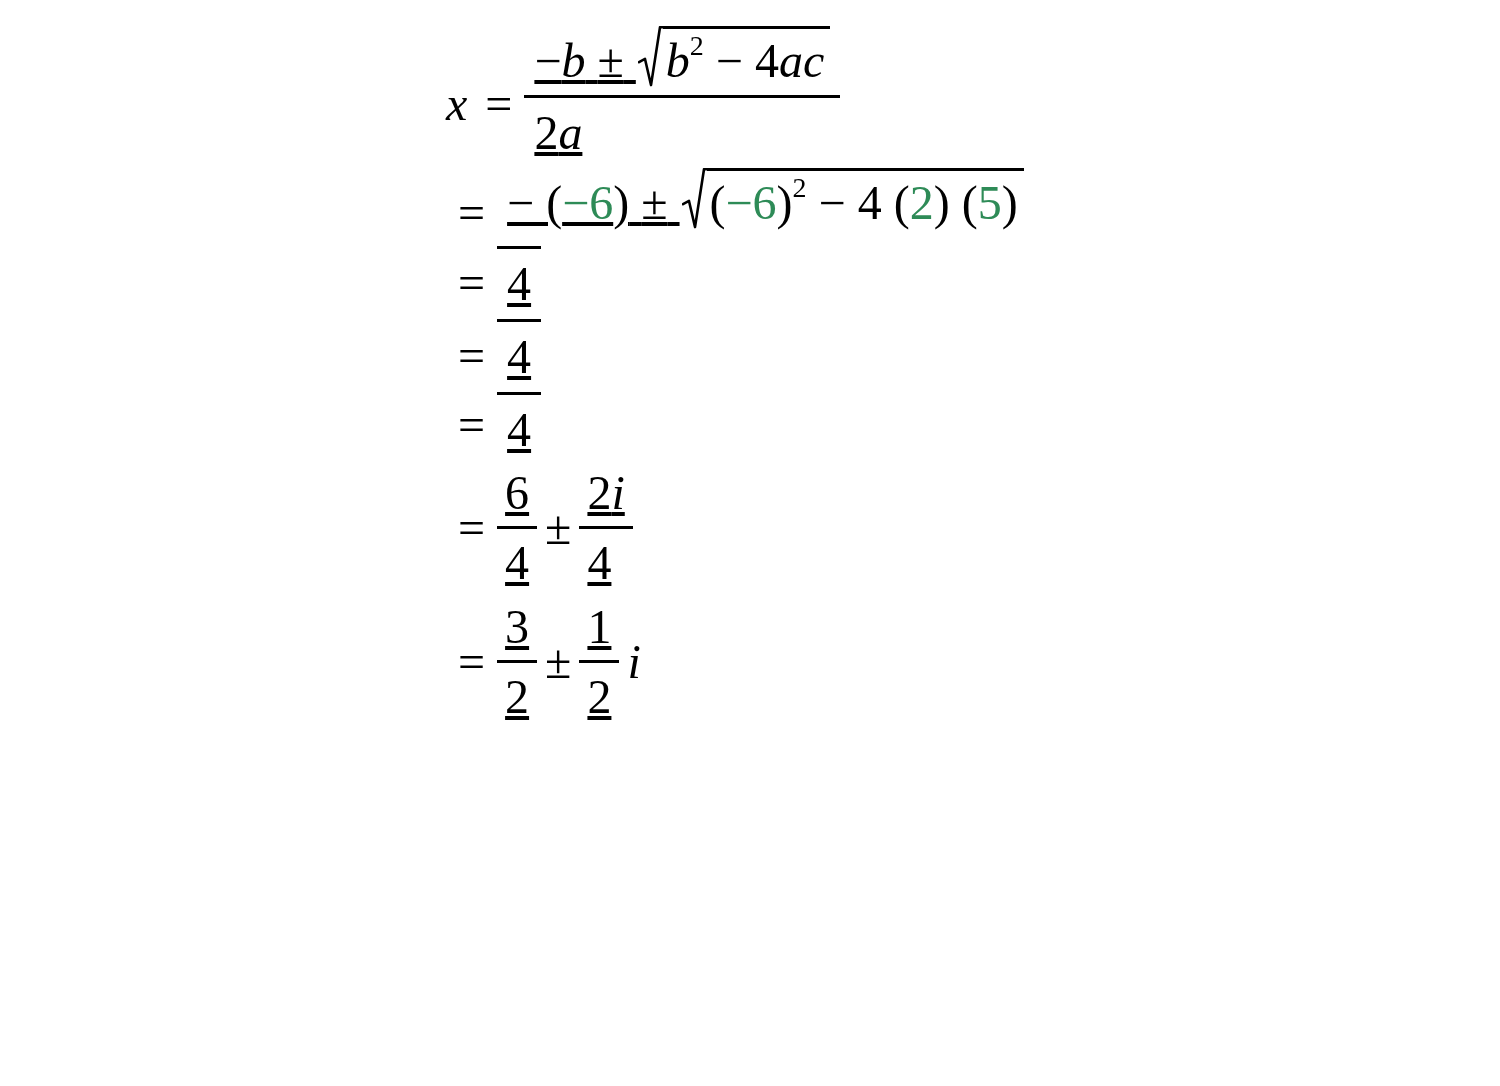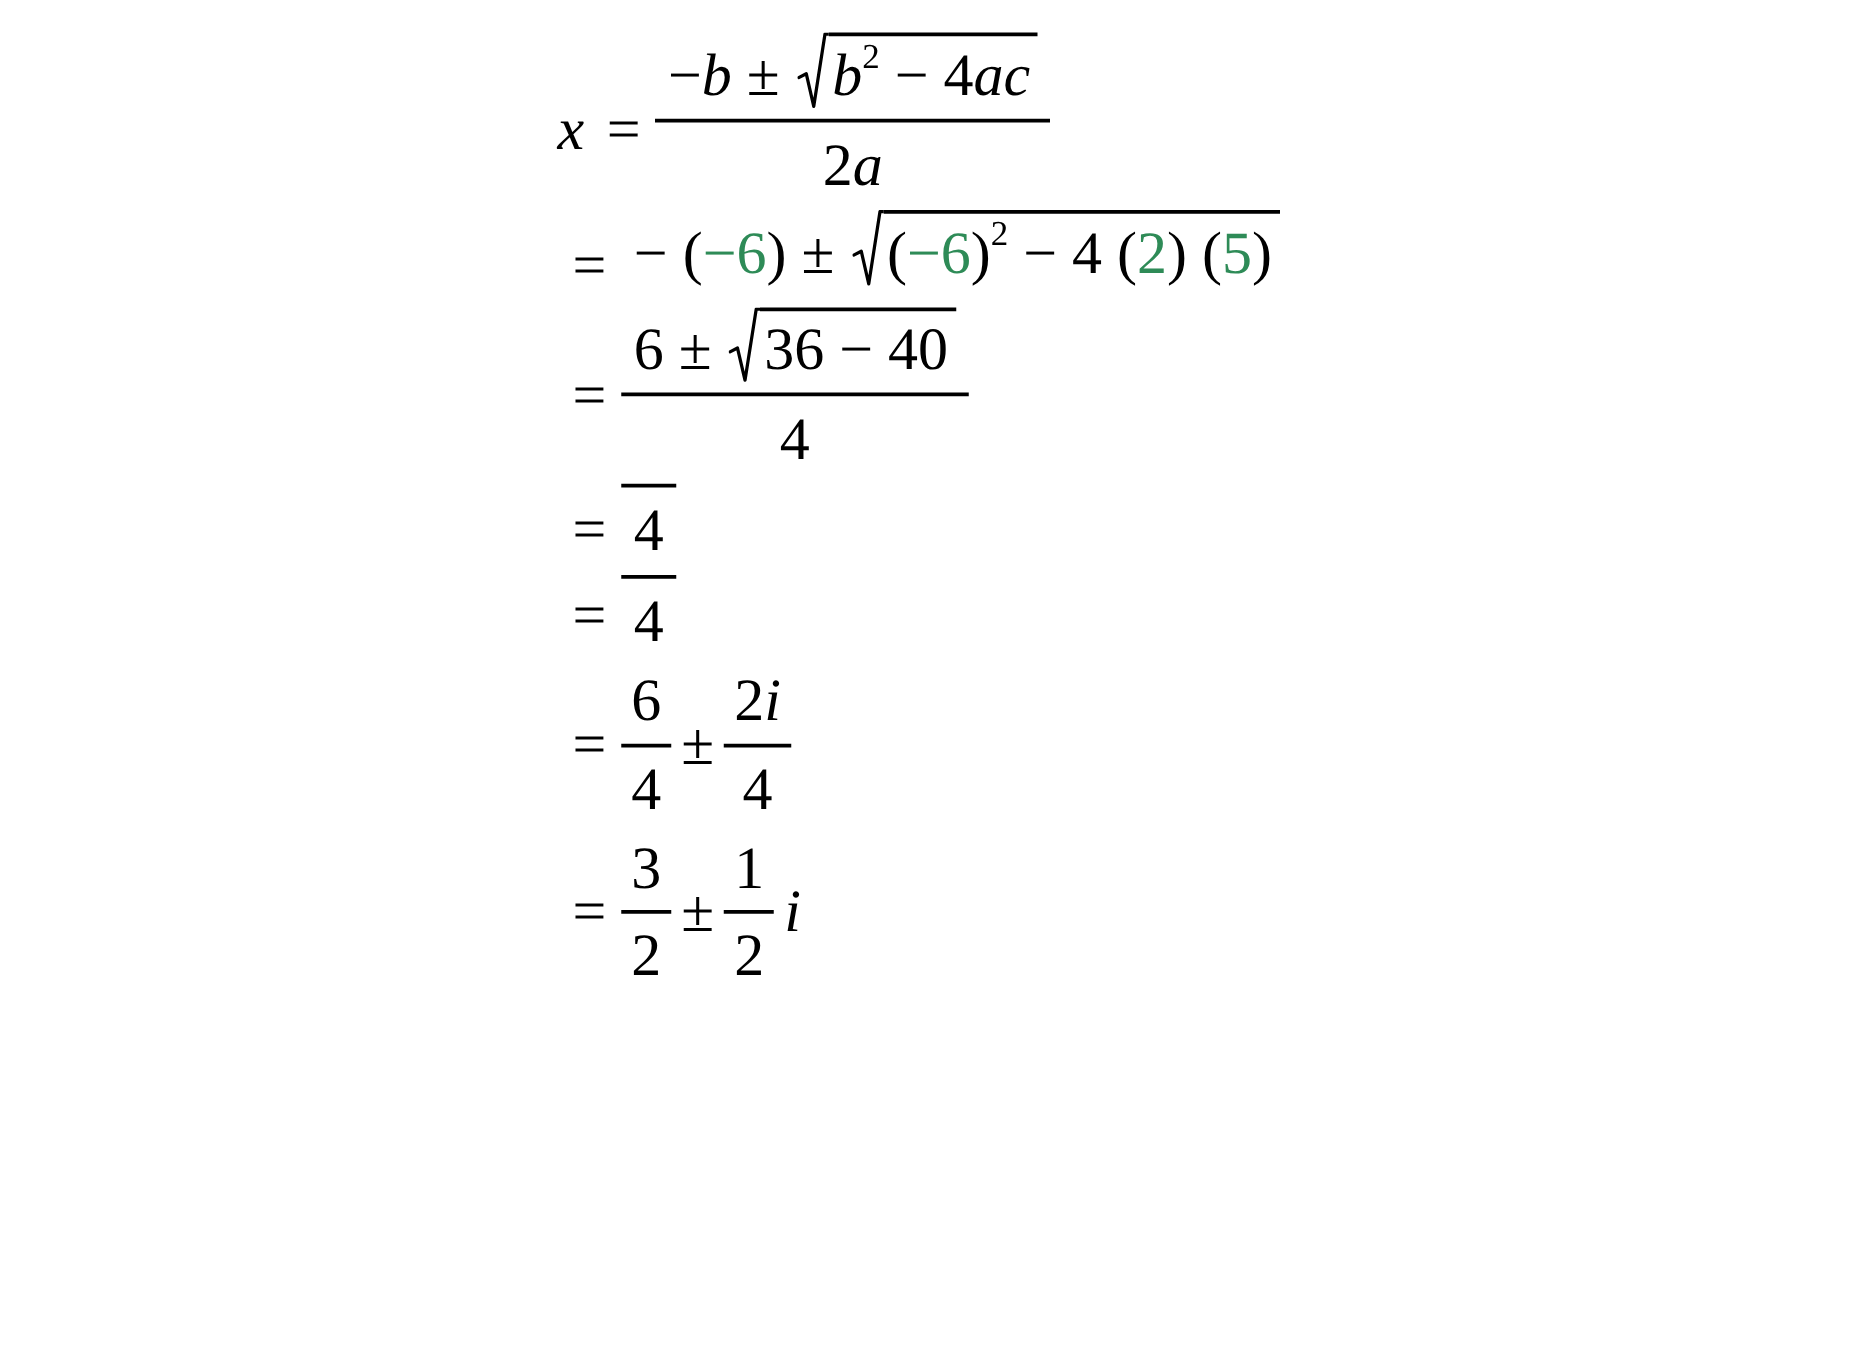--- a/index.html
+++ b/index.html
@@ -40,21 +40,21 @@
   .rel {
     position: relative;
     padding: 0 12px;
   }
   .line-1 .lead, .line-1 .rel, .line-2 .rel { top: 10px; }
   .line-3 .rel, .line-4 .rel { top: 4px; }
   .pmsep {
     position: relative;
     padding: 0 8px;
   }
-  .frac { display: inline-block; text-align: center; }
+  .frac { display: inline-block; text-align: left; text-decoration: underline; }
   .frac .num { display: block; padding: 0 10px 7px; white-space: nowrap; }
   .frac .den { display: block; border-top: 3px solid currentColor; padding: 7px 10px 0; white-space: nowrap; }
   .frac.small .num { padding: 0 8px 6px; }
   .frac.small .den { padding: 6px 8px 0; }
   .sqrt {
     display: inline-block;
     position: relative;
     padding-left: 25px;
     margin-left: 2px;
   }
@@ -110,27 +110,20 @@
               <path d="M1 58 L7 53 L13 95 L22 2 L25 2" fill="none" stroke="currentColor" stroke-width="2.6" vector-effect="non-scaling-stroke" stroke-linecap="round" stroke-linejoin="round"></path>
             </svg><span class="radicand"><span>(</span><span class="grn">−6</span><span>)</span><span class="sup">2</span>
           <span>− 4 (</span><span class="grn">2</span><span>) (</span><span class="grn">5</span><span>)</span></span></span>
       </span>
     </span>
   </div>
 
   <div class="math-line line-3">
     <span class="rel">=</span>
     <span class="frac">
-      <span class="num">
-        <span>6</span>
-        <span>±</span>
-        <span class="sqrt"><svg viewBox="0 0 25 100" preserveAspectRatio="none" aria-hidden="true">
-              <path d="M1 58 L7 53 L13 95 L22 2 L25 2" fill="none" stroke="currentColor" stroke-width="2.6" vector-effect="non-scaling-stroke" stroke-linecap="round" stroke-linejoin="round"></path>
-            </svg><span class="radicand">36 − 40</span></span>
-      </span>
       <span class="den">4</span>
     </span>
   </div>
 
   <div class="math-line line-4">
     <span class="rel">=</span>
     <span class="frac">
       <span class="den">4</span>
     </span>
   </div>

